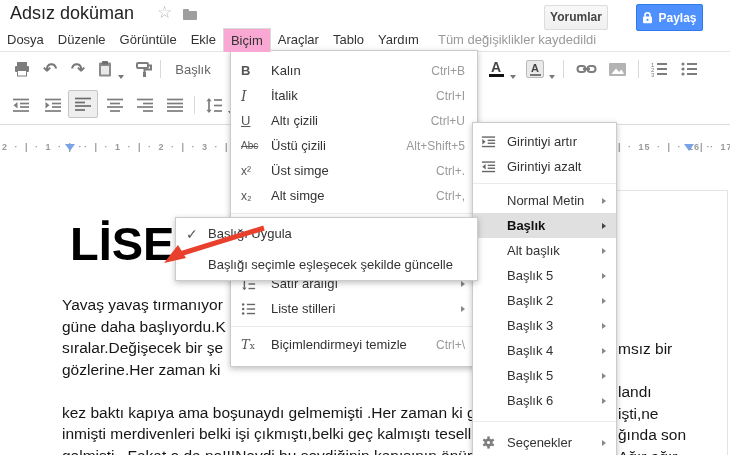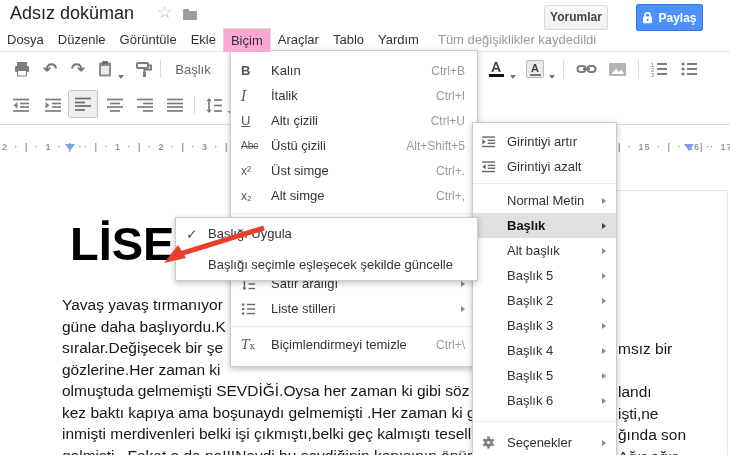--- a/index.html
+++ b/index.html
@@ -312,21 +312,21 @@
   </div>
 
   <div class="page-edge-h"></div>
   <div class="page-edge-v"></div>
   <div class="doc-heading">LİSE</div>
   <div class="doc-lines">
     <div class="dline"><span>Yavaş yavaş tırmanıyor</span><span class="dfrag">msız bir</span></div>
     <div class="dline"><span>güne daha başlıyordu.K</span><span class="dfrag"></span></div>
     <div class="dline"><span>sıralar.Değişecek bir şe</span><span class="dfrag">landı</span></div>
     <div class="dline"><span>gözlerine.Her zaman ki</span><span class="dfrag">işti,ne</span></div>
-    <div class="dline"><span>olmuştuda gelmemişti SEVDİĞİ.Oysa her zaman ki gibi söz</span><span class="dfrag">ğında son</span></div>
+    <div class="dline"><span class="dfrag">ğında son</span></div>
     <div class="dline"><span>kez baktı kapıya ama boşunaydı gelmemişti .Her zaman ki g</span><span class="dfrag">Ağır ağır</span></div>
     <div class="dline"><span>inmişti merdivenleri belki işi çıkmıştı,belki geç kalmıştı tesell</span><span class="dfrag">n mahalleye</span></div>
     <div class="dline"><span>gelmişti...Fakat o da ne!!!Neydi bu sevdiğinin kapısının önür</span><span class="dfrag">den</span></div>
   </div>
 
   <div class="menu fmt-menu">
     <div class="mi">
         <span class="ic">
           <span class="ic-b">B</span>
         </span>

